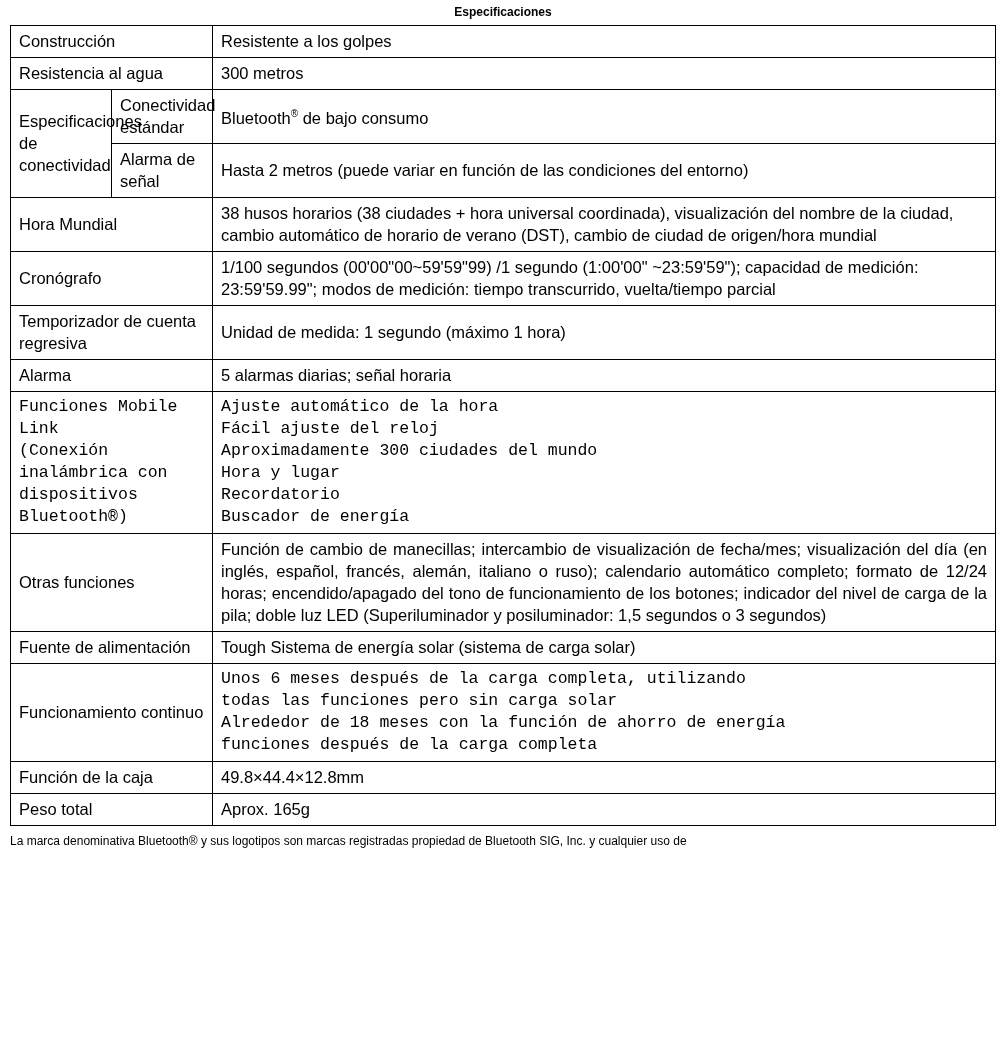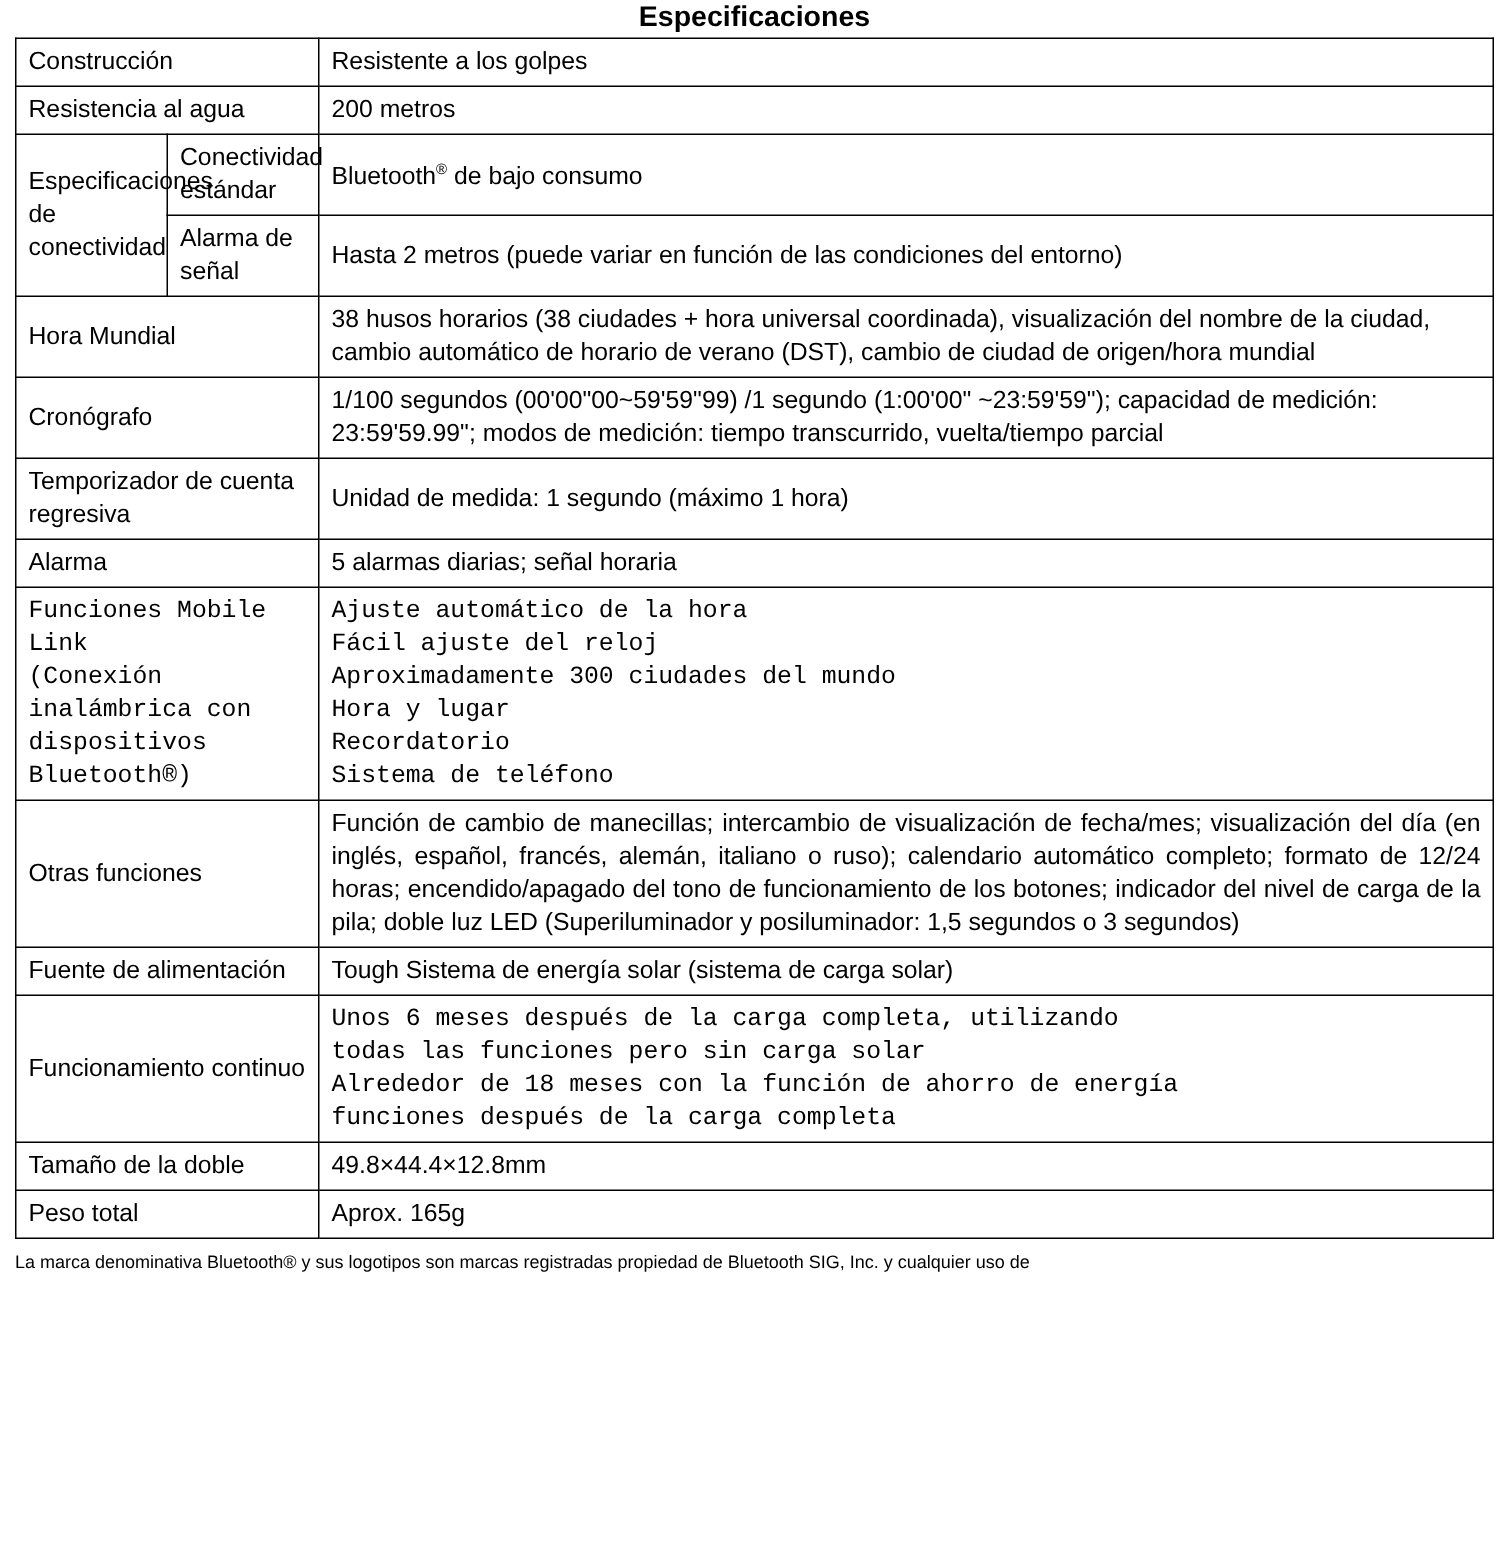--- a/index.html
+++ b/index.html
@@ -14,21 +14,21 @@
     color: #000000;
     overflow: hidden;
   }
   .page {
     width: 1006px;
     position: relative;
   }
   .doc-title {
     text-align: center;
     font-weight: bold;
-    font-size: 19px;
+    font-size: 12px;
     line-height: 20px;
     padding: 2px 0 3px 0;
   }
   table.spec {
     border-collapse: collapse;
     width: 986px;
     margin: 0 10px;
     table-layout: fixed;
   }
   table.spec td {
@@ -85,21 +85,21 @@
   <table class="spec">
     <tbody>
 
       <tr>
         <td class="label" colspan="2">Construcción</td>
         <td class="value">Resistente a los golpes</td>
       </tr>
 
       <tr>
         <td class="label" colspan="2">Resistencia al agua</td>
-        <td class="value">200 metros</td>
+        <td class="value">300 metros</td>
       </tr>
 
       <tr>
         <td class="label" rowspan="2">Especificaciones de conectividad</td>
         <td class="sublabel">Conectividad estándar</td>
         <td class="value"><span>Bluetooth</span><sup>®</sup><span> de bajo consumo</span></td>
       </tr>
 
       <tr>
         <td class="sublabel">Alarma de señal</td>
@@ -131,21 +131,21 @@
           <span>Funciones Mobile Link</span>
           <span>(Conexión inalámbrica con</span>
           <span>dispositivos Bluetooth®)</span>
         </td>
         <td class="value cell-lines">
           <span>Ajuste automático de la hora</span>
           <span>Fácil ajuste del reloj</span>
           <span>Aproximadamente 300 ciudades del mundo</span>
           <span>Hora y lugar</span>
           <span>Recordatorio</span>
-          <span>Sistema de teléfono</span>
+          <span>Buscador de energía</span>
         </td>
       </tr>
 
       <tr>
         <td class="label-wide nowrap-top" colspan="2">Otras funciones</td>
         <td class="value justify">Función de cambio de manecillas; intercambio de visualización de fecha/mes; visualización del día (en inglés, español, francés, alemán, italiano o ruso); calendario automático completo; formato de 12/24 horas; encendido/apagado del tono de funcionamiento de los botones; indicador del nivel de carga de la pila; doble luz LED (Superiluminador y posiluminador: 1,5 segundos o 3 segundos)</td>
       </tr>
 
       <tr>
         <td class="label-wide" colspan="2">Fuente de alimentación</td>
@@ -156,21 +156,21 @@
         <td class="label-wide nowrap-top" colspan="2">Funcionamiento continuo</td>
         <td class="value cell-lines">
           <span>Unos 6 meses después de la carga completa, utilizando</span>
           <span>todas las funciones pero sin carga solar</span>
           <span>Alrededor de 18 meses con la función de ahorro de energía</span>
           <span>funciones después de la carga completa</span>
         </td>
       </tr>
 
       <tr>
-        <td class="label-wide" colspan="2">Tamaño de la doble</td>
+        <td class="label-wide" colspan="2">Función de la caja</td>
         <td class="value">49.8×44.4×12.8mm</td>
       </tr>
 
       <tr>
         <td class="label-wide" colspan="2">Peso total</td>
         <td class="value">Aprox. 165g</td>
       </tr>
 
     </tbody>
   </table>

